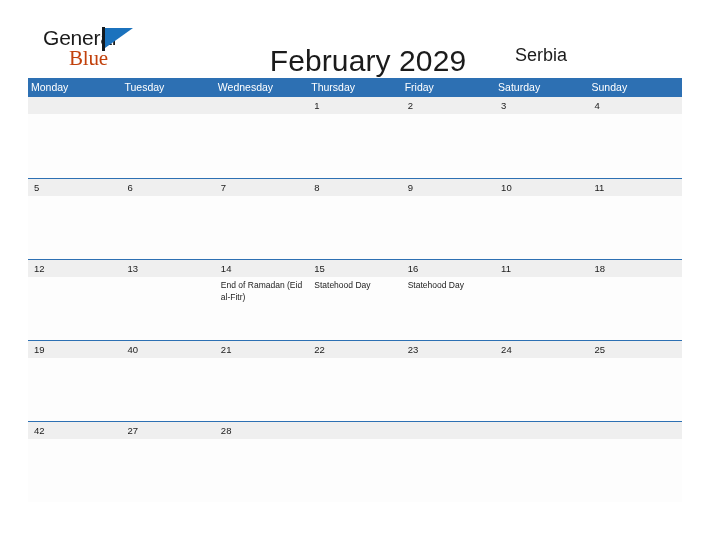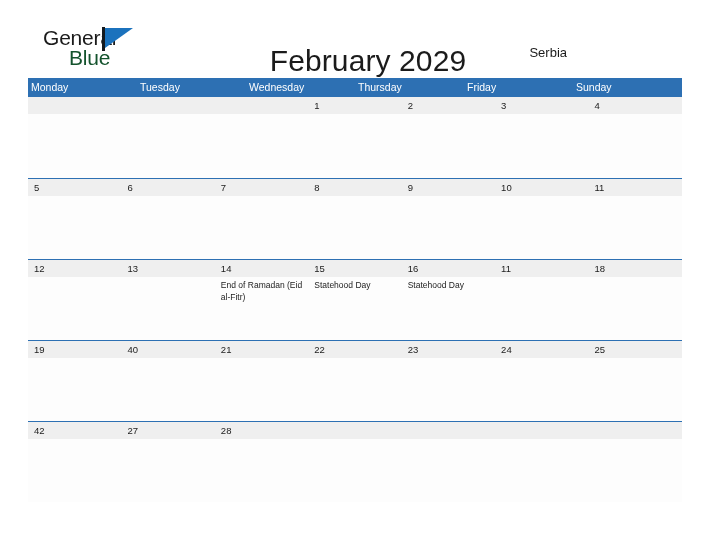--- a/index.html
+++ b/index.html
@@ -47,23 +47,24 @@
     color: #1b1b1b;
     line-height: 22px;
     white-space: nowrap;
   }
   .logo-blue {
     position: absolute;
     left: 26px;
     top: 20px;
     font-size: 21px;
     letter-spacing: -0.2px;
-    color: #14532d;
+    color: #c2410c;
     line-height: 22px;
     white-space: nowrap;
+    font-family: Liberation Serif, serif;
   }
   .logo-mark {
     position: absolute;
     left: 59px;
     top: 0px;
     width: 32px;
     height: 24px;
   }
   .logo-mark .pole {
     position: absolute;
@@ -93,21 +94,21 @@
     font-weight: normal;
     color: #1b1b1b;
     letter-spacing: 0.1px;
     margin-top: 14px;
   }
 
   .country {
     position: absolute;
     right: 30px;
     top: 45px;
-    font-size: 13px;
+    font-size: 18px;
     color: #1b1b1b;
     text-align: right;
     margin-left: 8px;
   }
 
   
   .calendar {
     position: absolute;
     left: 28px;
     top: 78px;
@@ -193,20 +194,21 @@
 
   </div>
 
   <div class="calendar">
     <div class="weekday-row">
         <div class="weekday">Monday</div>
         <div class="weekday">Tuesday</div>
         <div class="weekday">Wednesday</div>
         <div class="weekday">Thursday</div>
         <div class="weekday">Friday</div>
+        <div class="weekday">Saturday</div>
         <div class="weekday">Sunday</div>
       </div>
     <div>
         <div class="week-row">
           <div class="day-cell">
             <div class="day-band"></div>
           </div>
           <div class="day-cell">
             <div class="day-band"></div>
           </div>

